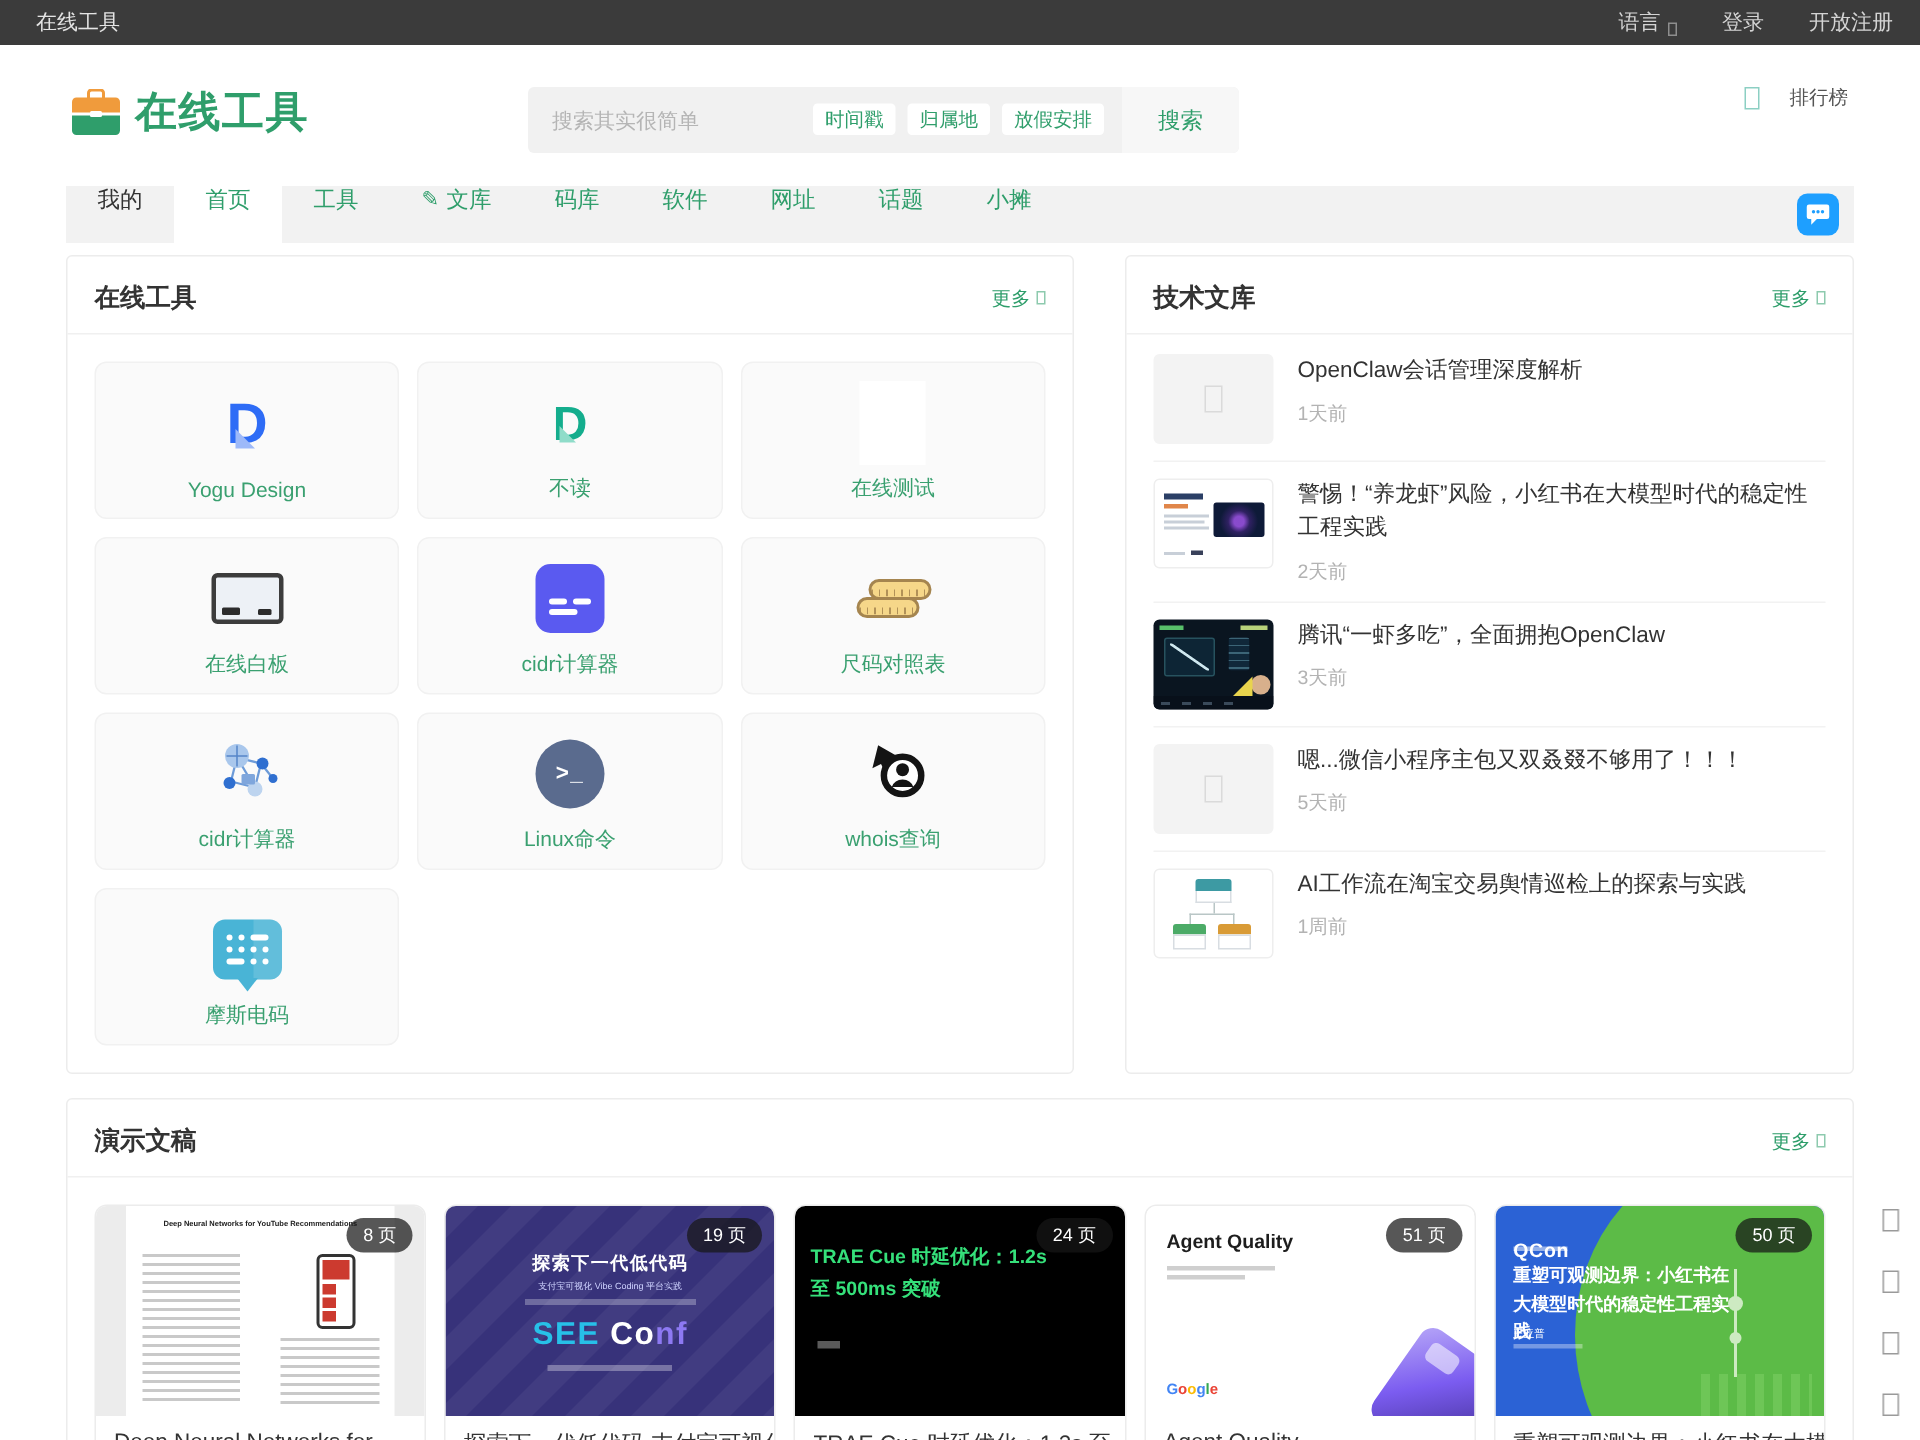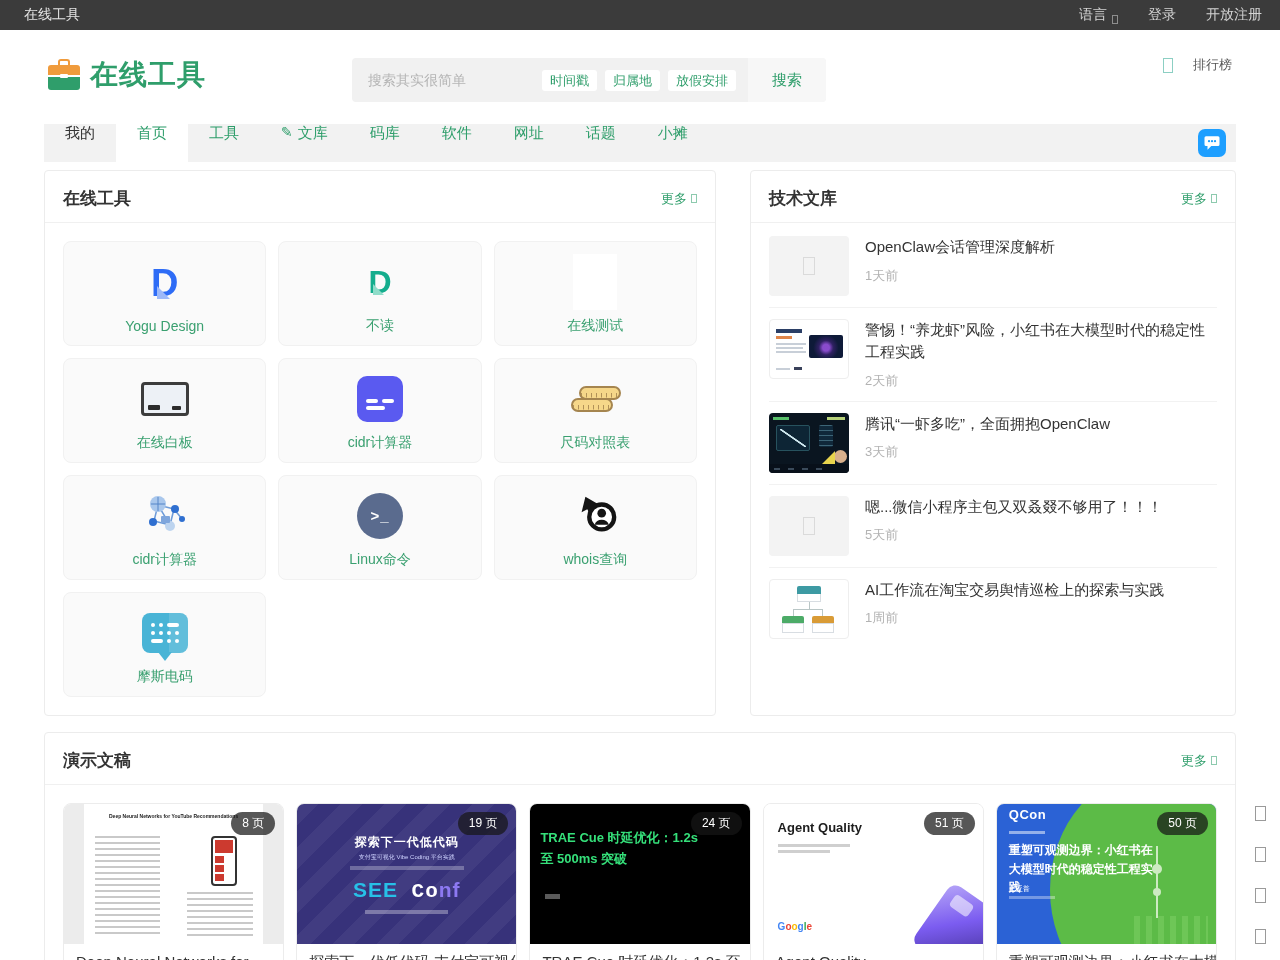--- a/index.html
+++ b/index.html
@@ -194,21 +194,21 @@
     border-radius:4px}
   .sth.qcon{background:#2b62d5}
   .qc-green{right:-44px;top:-34px;width:210px;height:240px;border-radius:50%;background:#5cbb47}
   .qc-city{right:8px;bottom:0;width:74px;height:28px;
     background:repeating-linear-gradient(90deg,#6ec657 0 6px,#5cbb47 6px 12px)}
   .qc-tower{right:58px;top:42px;width:2px;height:72px;background:#cdeac2}
   .qc-tower::before{content:'';position:absolute;left:-4px;top:18px;width:10px;height:10px;border-radius:50%;
     background:#cdeac2}
   .qc-tower::after{content:'';position:absolute;left:-3px;top:42px;width:8px;height:8px;border-radius:50%;
     background:#cdeac2}
-  .qc-logo{left:12px;top:3px;color:#fff;font-weight:900;font-size:13px;letter-spacing:.5px}
+  .qc-logo{left:12px;top:22px;color:#fff;font-weight:900;font-size:13px;letter-spacing:.5px}
   .qc-logosub{left:12px;top:27px;width:36px;height:3px;background:rgba(255,255,255,.5)}
   .qc-h{left:12px;top:37px;width:152px;color:#fff;font-weight:800;font-size:12px;line-height:1.55}
   .qc-author{left:12px;top:80px;color:#fff;font-size:7px}
   .qc-authorsub{left:12px;top:92px;width:46px;height:3px;background:rgba(255,255,255,.35)}
 
   
   .floatstack{position:fixed;right:14px;top:806px;display:flex;flex-direction:column;gap:26px;z-index:9}
   .fbtn{width:11px;height:15px;border:1px solid #9a9a9a;background:#fff;cursor:pointer}
 </style>
 </head>
@@ -500,21 +500,21 @@
           <i class="paper-phone"></i>
           <div class="badge">8 页</div>
         </div>
         <div class="scard-title">Deep Neural Networks for</div>
       </div>
       <div class="scard">
         <div class="sth see">
           <em class="see-l1">探索下一代低代码</em>
           <em class="see-l2">支付宝可视化 Vibe Coding 平台实践</em>
           <i class="see-l3"></i>
-          <em class="see-logo"><em class="see-a" style="position: static; display: inline;">SEE</em><em class="see-b" style="position: static; display: inline; font-family: Liberation Mono, monospace;"> Co</em><em class="see-c" style="position: static; display: inline; text-align: center;">nf</em></em>
+          <em class="see-logo"><em class="see-a" style="position: static; display: inline;">SEE</em><em class="see-b" style="position: static; display: inline;"> Co</em><em class="see-c" style="position: static; display: inline; text-align: center;">nf</em></em>
           <i class="see-l4"></i>
           <div class="badge">19 页</div>
         </div>
         <div class="scard-title">探索下一代低代码-支付宝可视化</div>
       </div>
       <div class="scard">
         <div class="sth trae">
           <em class="tr-h">TRAE Cue 时延优化：1.2s 至 500ms 突破</em>
           <i class="tr-sub"></i>
           <div class="badge">24 页</div>

